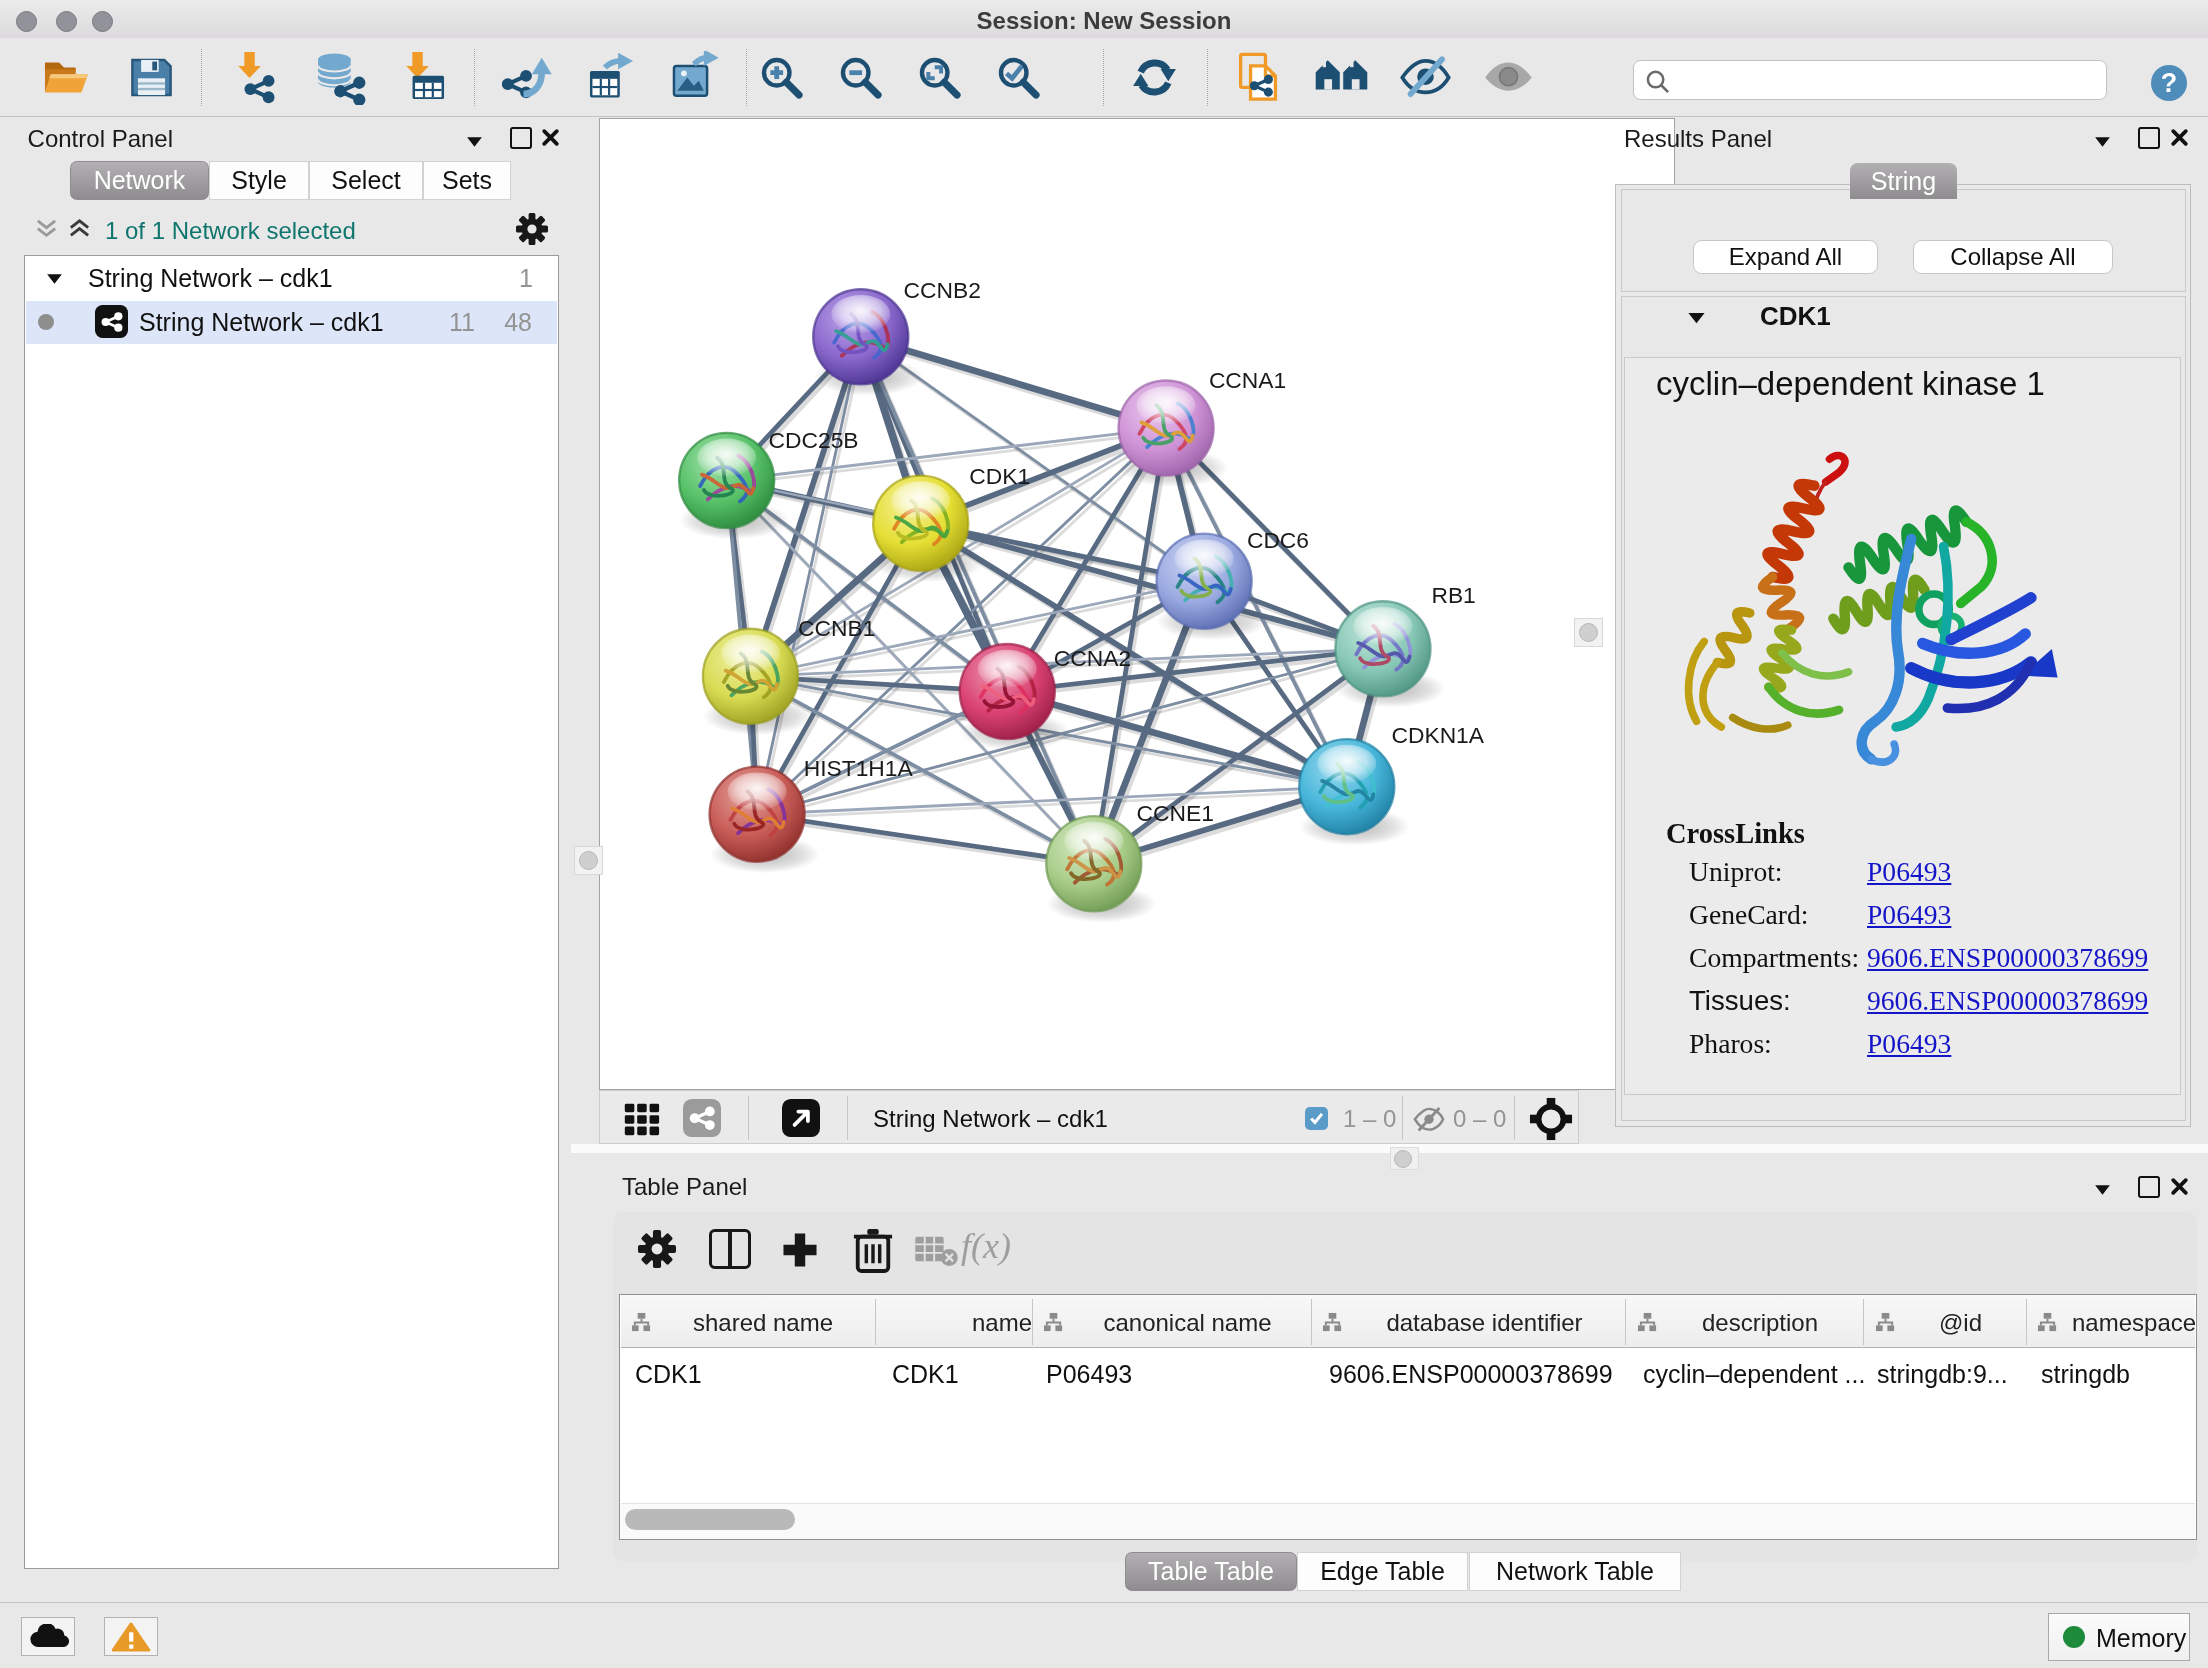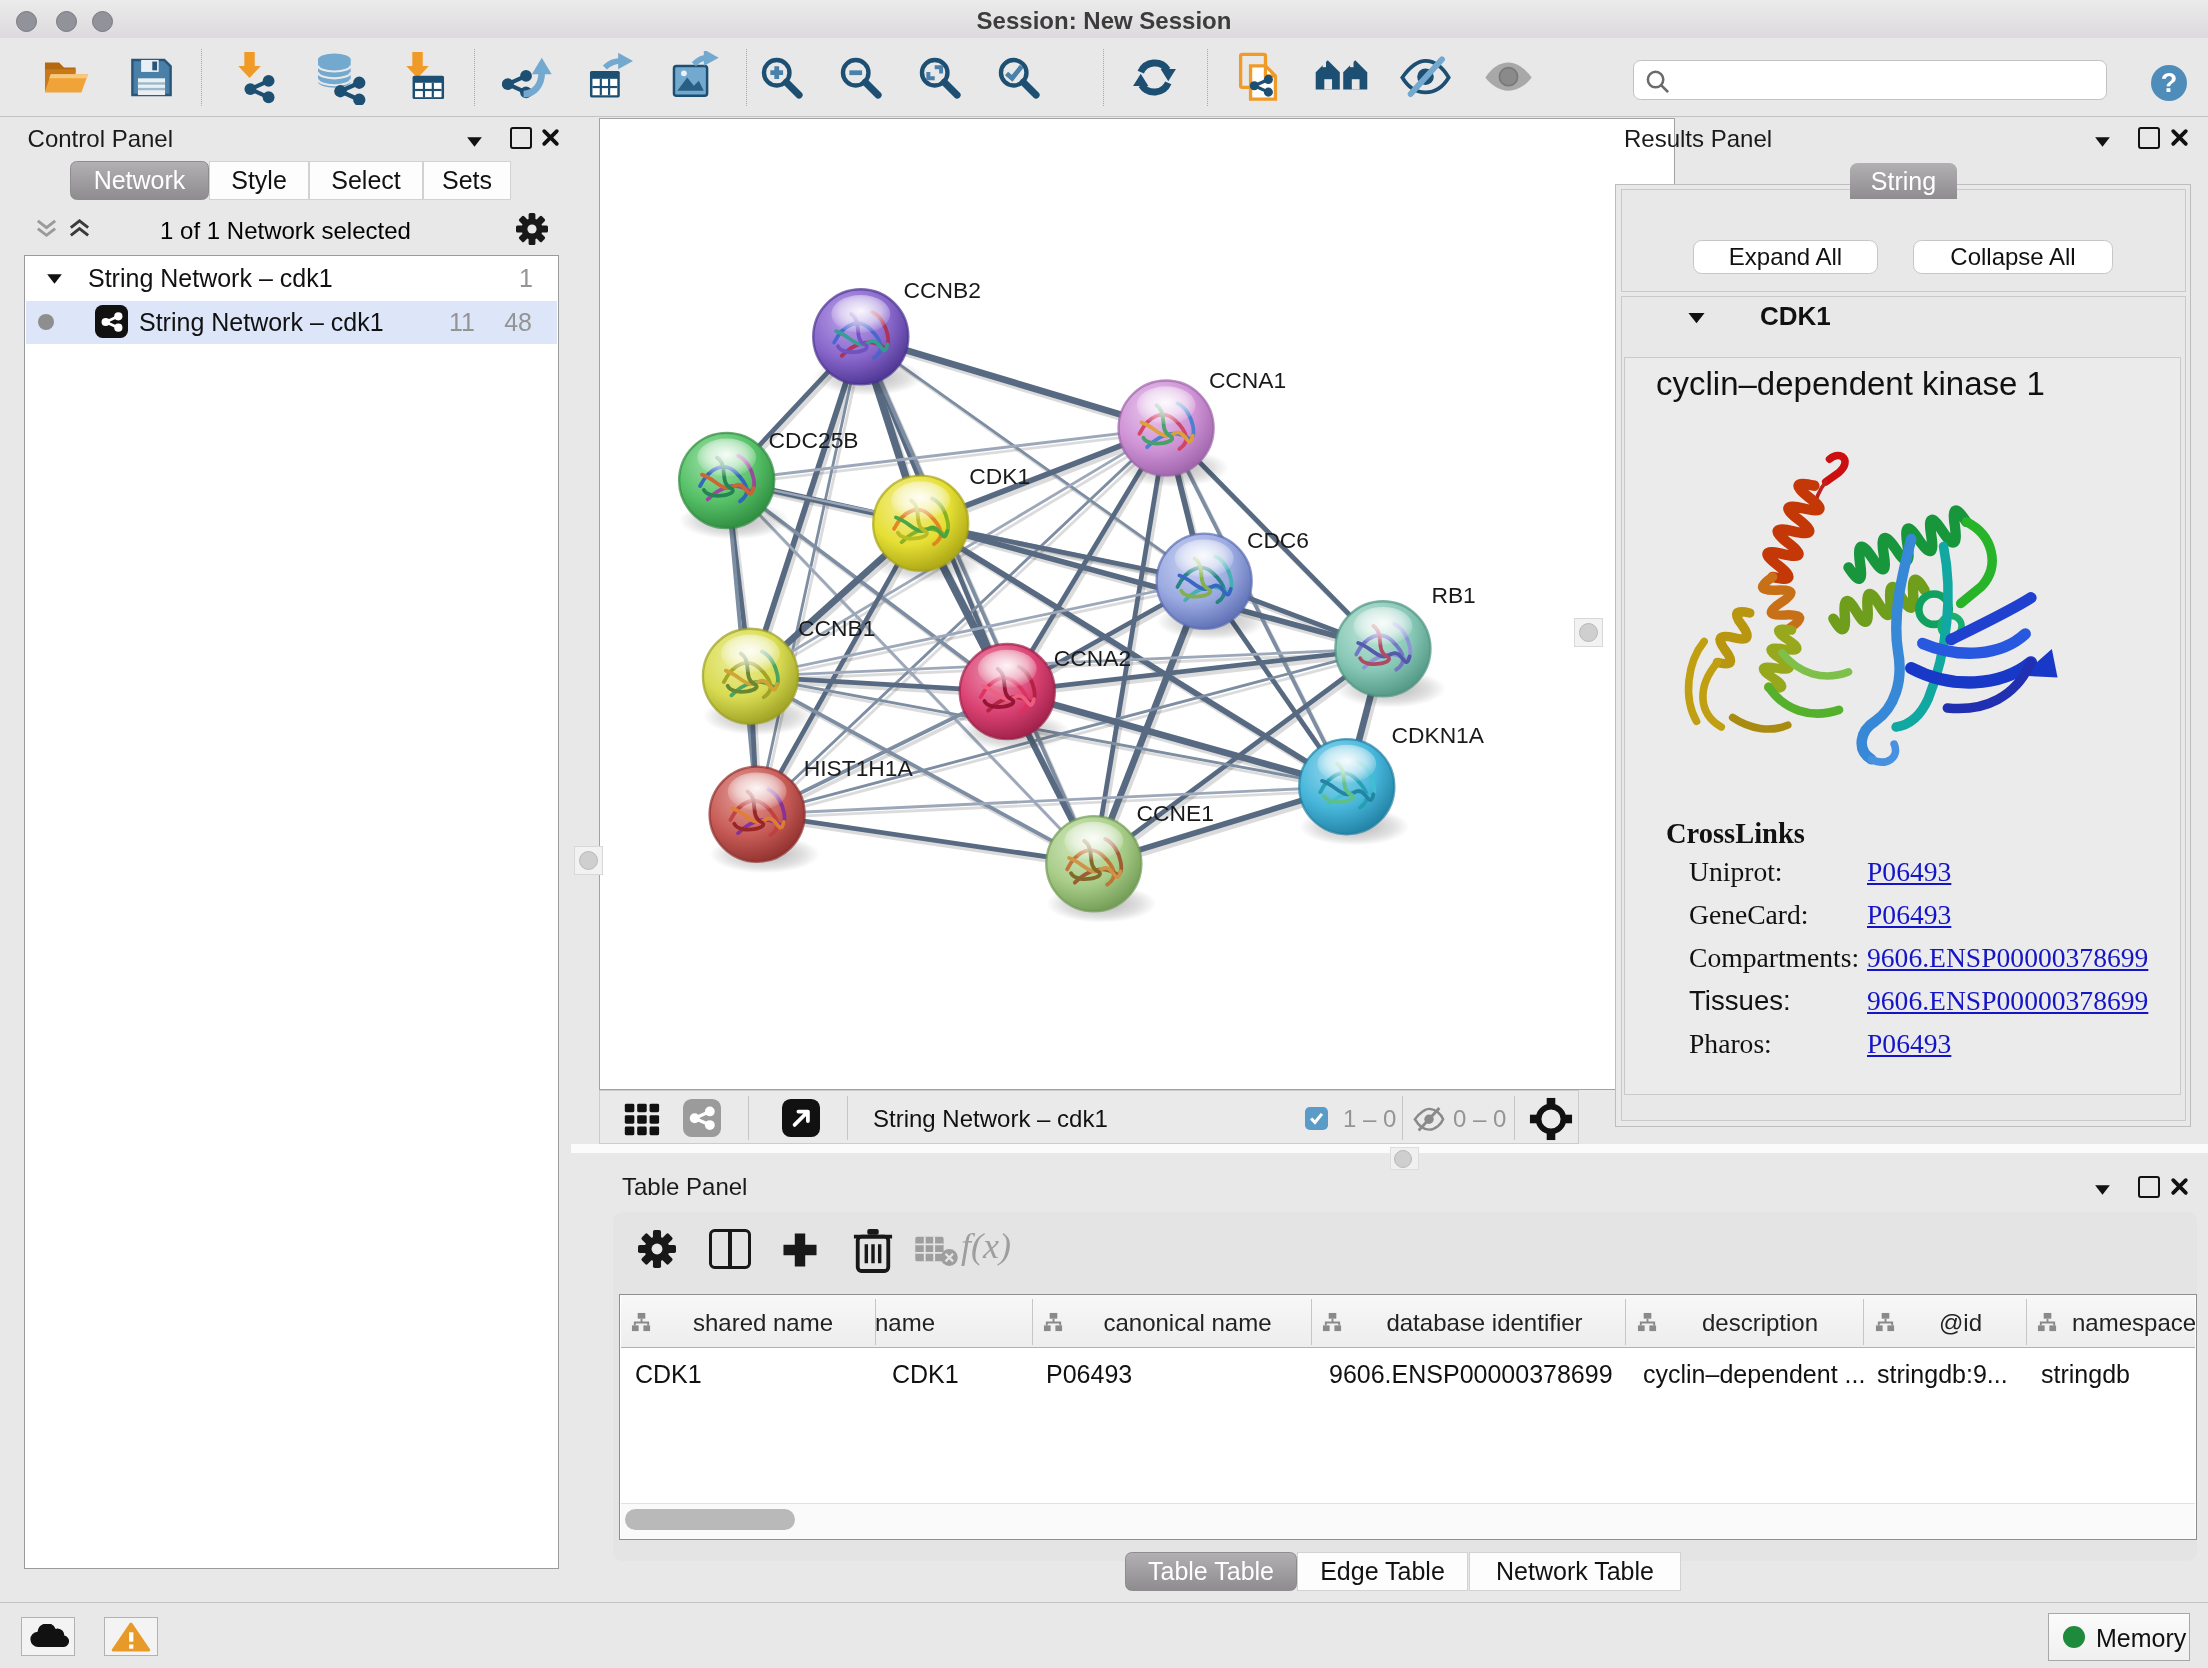--- a/index.html
+++ b/index.html
@@ -168,21 +168,21 @@
 <div class="tab tabsel" style="left:70px;top:161px;width:139px;height:39px">Network</div>
 <div class="tab" style="left:209px;top:161px;width:100px;height:39px">Style</div>
 <div class="tab" style="left:309px;top:161px;width:114px;height:39px">Select</div>
 <div class="tab" style="left:423px;top:161px;width:88px;height:39px">Sets</div>
 <svg class="abs" style="left:34px;top:217px" width="25" height="25" viewBox="0 0 26 26">
     <path d="M4,4 L13,11 L22,4 M4,12 L13,19 L22,12" stroke="#9a9a9a" stroke-width="3" fill="none"></path>
   </svg>
 <svg class="abs" style="left:67px;top:217px" width="25" height="25" viewBox="0 0 26 26">
     <path d="M4,11 L13,4 L22,11 M4,19 L13,12 L22,19" stroke="#3a3a3a" stroke-width="3" fill="none"></path>
   </svg>
-<div class="abs" style="left:105px;top:217px;width:361px;text-align:center;font-size:24px;color:#000000">1 of 1 Network selected</div>
+<div class="abs" style="left:105px;top:217px;width:361px;text-align:left;font-size:24px;color:#0f766e">1 of 1 Network selected</div>
 <svg style="position:absolute;left:516px;top:213px" width="32" height="32" viewBox="-16 -16 32 32">
     <circle r="10.5" fill="#181818"></circle>
     <rect x="-3.4" y="-16" width="6.8" height="9" rx="1.5" transform="rotate(0)" fill="#181818"></rect>
     <rect x="-3.4" y="-16" width="6.8" height="9" rx="1.5" transform="rotate(45)" fill="#181818"></rect>
     <rect x="-3.4" y="-16" width="6.8" height="9" rx="1.5" transform="rotate(90)" fill="#181818"></rect>
     <rect x="-3.4" y="-16" width="6.8" height="9" rx="1.5" transform="rotate(135)" fill="#181818"></rect>
     <rect x="-3.4" y="-16" width="6.8" height="9" rx="1.5" transform="rotate(180)" fill="#181818"></rect>
     <rect x="-3.4" y="-16" width="6.8" height="9" rx="1.5" transform="rotate(225)" fill="#181818"></rect>
     <rect x="-3.4" y="-16" width="6.8" height="9" rx="1.5" transform="rotate(270)" fill="#181818"></rect>
     <rect x="-3.4" y="-16" width="6.8" height="9" rx="1.5" transform="rotate(315)" fill="#181818"></rect>
@@ -679,21 +679,21 @@
 <div class="abs" style="left:1625px;top:1299px;width:0;height:46px;border-left:1.4px solid #c6c6c6"></div>
 <div class="abs" style="left:1863px;top:1299px;width:0;height:46px;border-left:1.4px solid #c6c6c6"></div>
 <div class="abs" style="left:2026px;top:1299px;width:0;height:46px;border-left:1.4px solid #c6c6c6"></div>
 <svg style="position:absolute;left:631px;top:1312px" width="21" height="21" viewBox="0 0 22 22">
     <rect x="7" y="1" width="8" height="6" fill="#8a8a8a"></rect>
     <rect x="1" y="14" width="7" height="6" fill="#8a8a8a"></rect>
     <rect x="13" y="14" width="7" height="6" fill="#8a8a8a"></rect>
     <path d="M11,7 V11 M4,14 V11 H18 V14" stroke="#8a8a8a" stroke-width="2" fill="none"></path>
   </svg>
 <div class="abs" style="left:657px;top:1309px;width:212px;text-align:center;font-size:24px;color:#222;overflow:hidden;white-space:nowrap">shared name</div>
-<div class="abs" style="left:875px;top:1309px;width:157px;text-align:left;font-size:24px;color:#222">name</div>
+<div class="abs" style="left:875px;top:1309px;width:157px;text-align:right;font-size:24px;color:#222">name</div>
 <svg style="position:absolute;left:1043px;top:1312px" width="21" height="21" viewBox="0 0 22 22">
     <rect x="7" y="1" width="8" height="6" fill="#8a8a8a"></rect>
     <rect x="1" y="14" width="7" height="6" fill="#8a8a8a"></rect>
     <rect x="13" y="14" width="7" height="6" fill="#8a8a8a"></rect>
     <path d="M11,7 V11 M4,14 V11 H18 V14" stroke="#8a8a8a" stroke-width="2" fill="none"></path>
   </svg>
 <div class="abs" style="left:1070px;top:1309px;width:235px;text-align:center;font-size:24px;color:#222;overflow:hidden;white-space:nowrap">canonical name</div>
 <svg style="position:absolute;left:1322px;top:1312px" width="21" height="21" viewBox="0 0 22 22">
     <rect x="7" y="1" width="8" height="6" fill="#8a8a8a"></rect>
     <rect x="1" y="14" width="7" height="6" fill="#8a8a8a"></rect>

